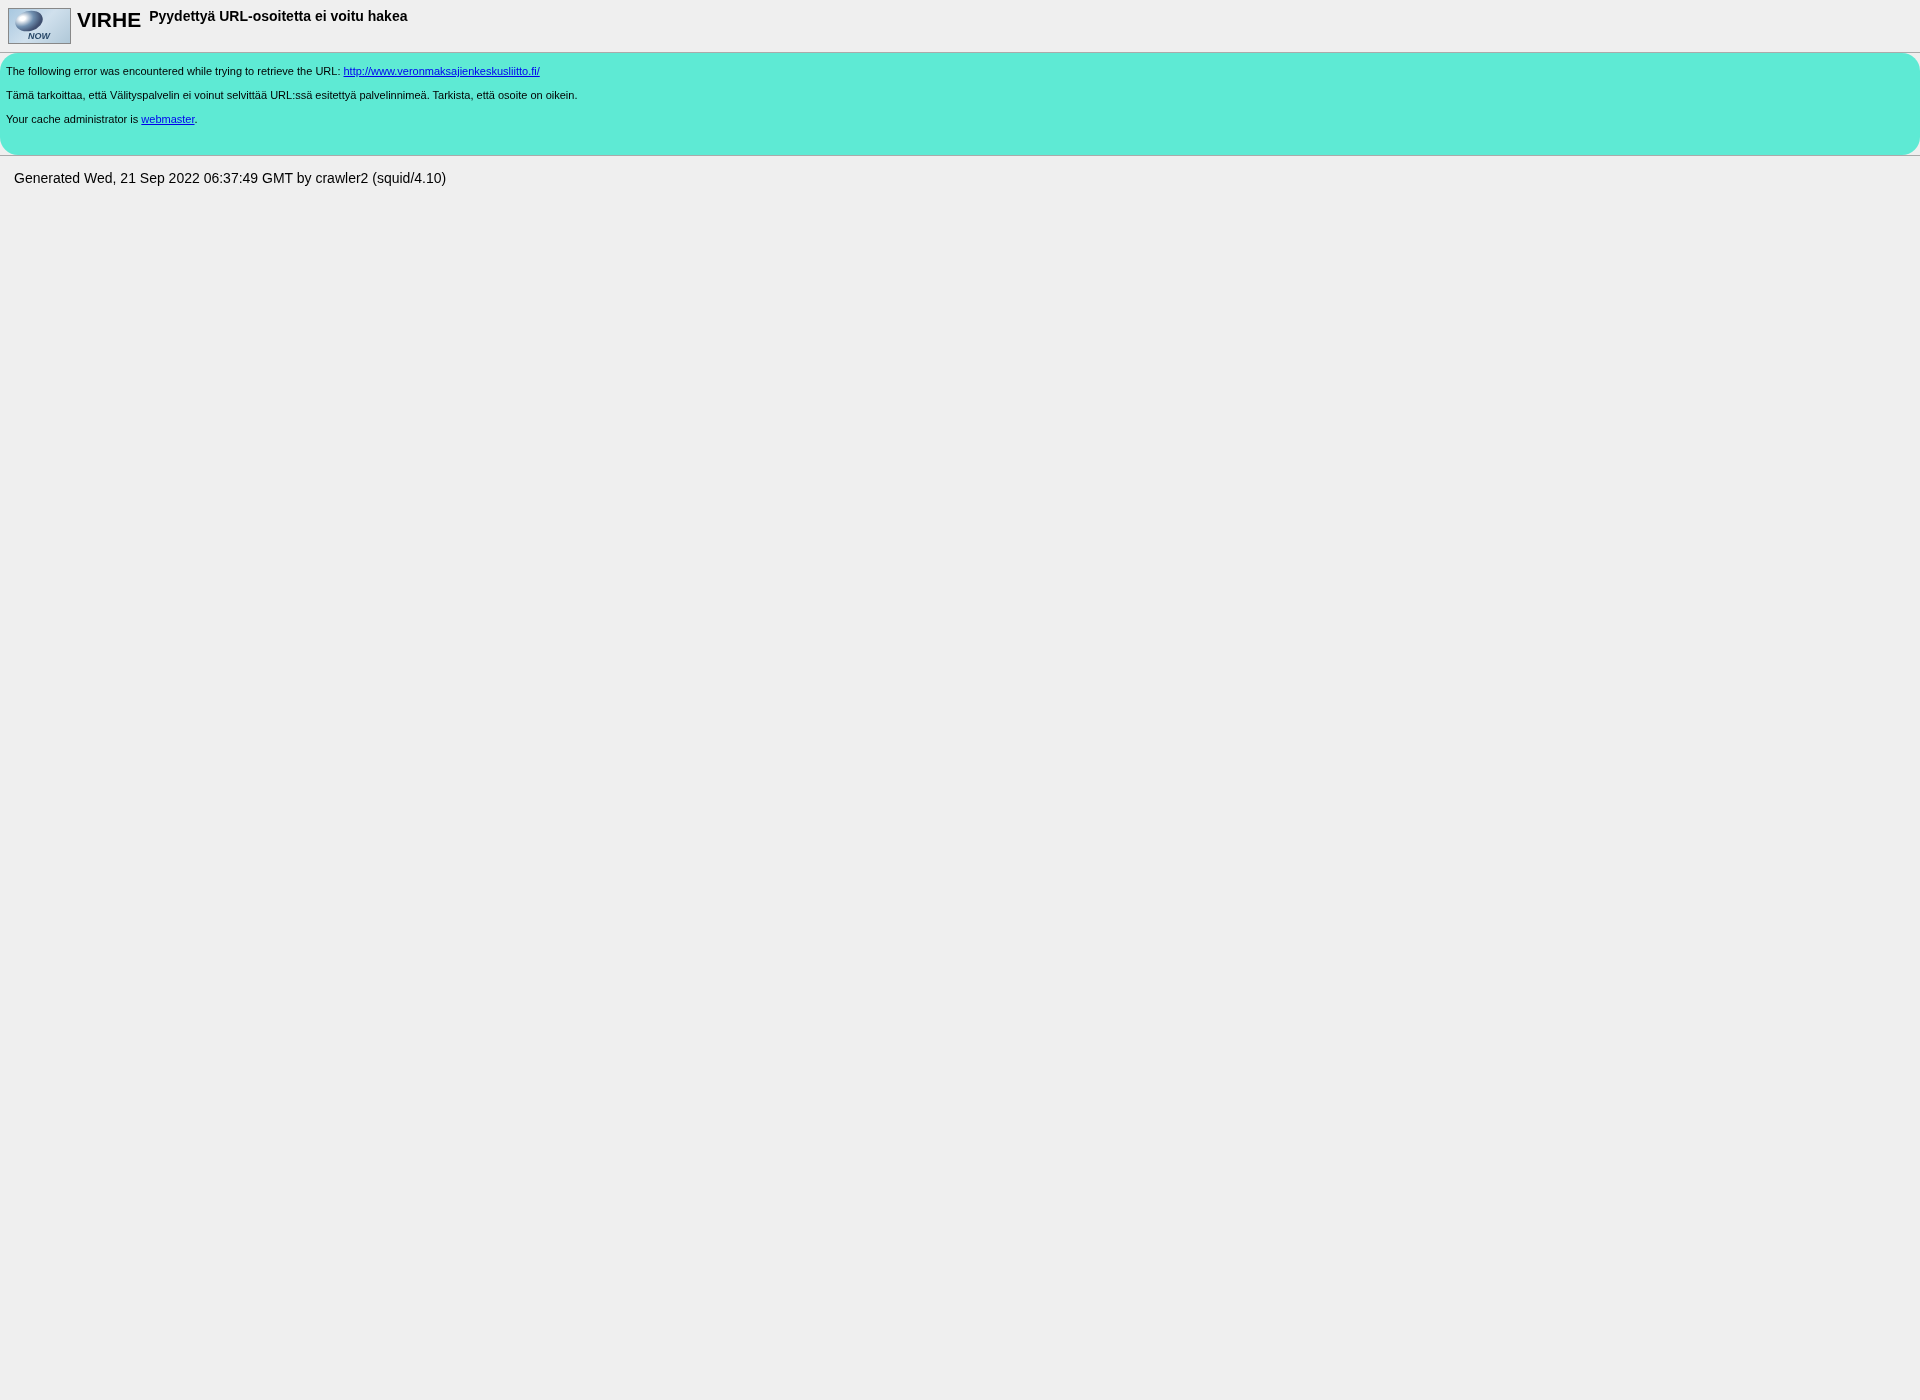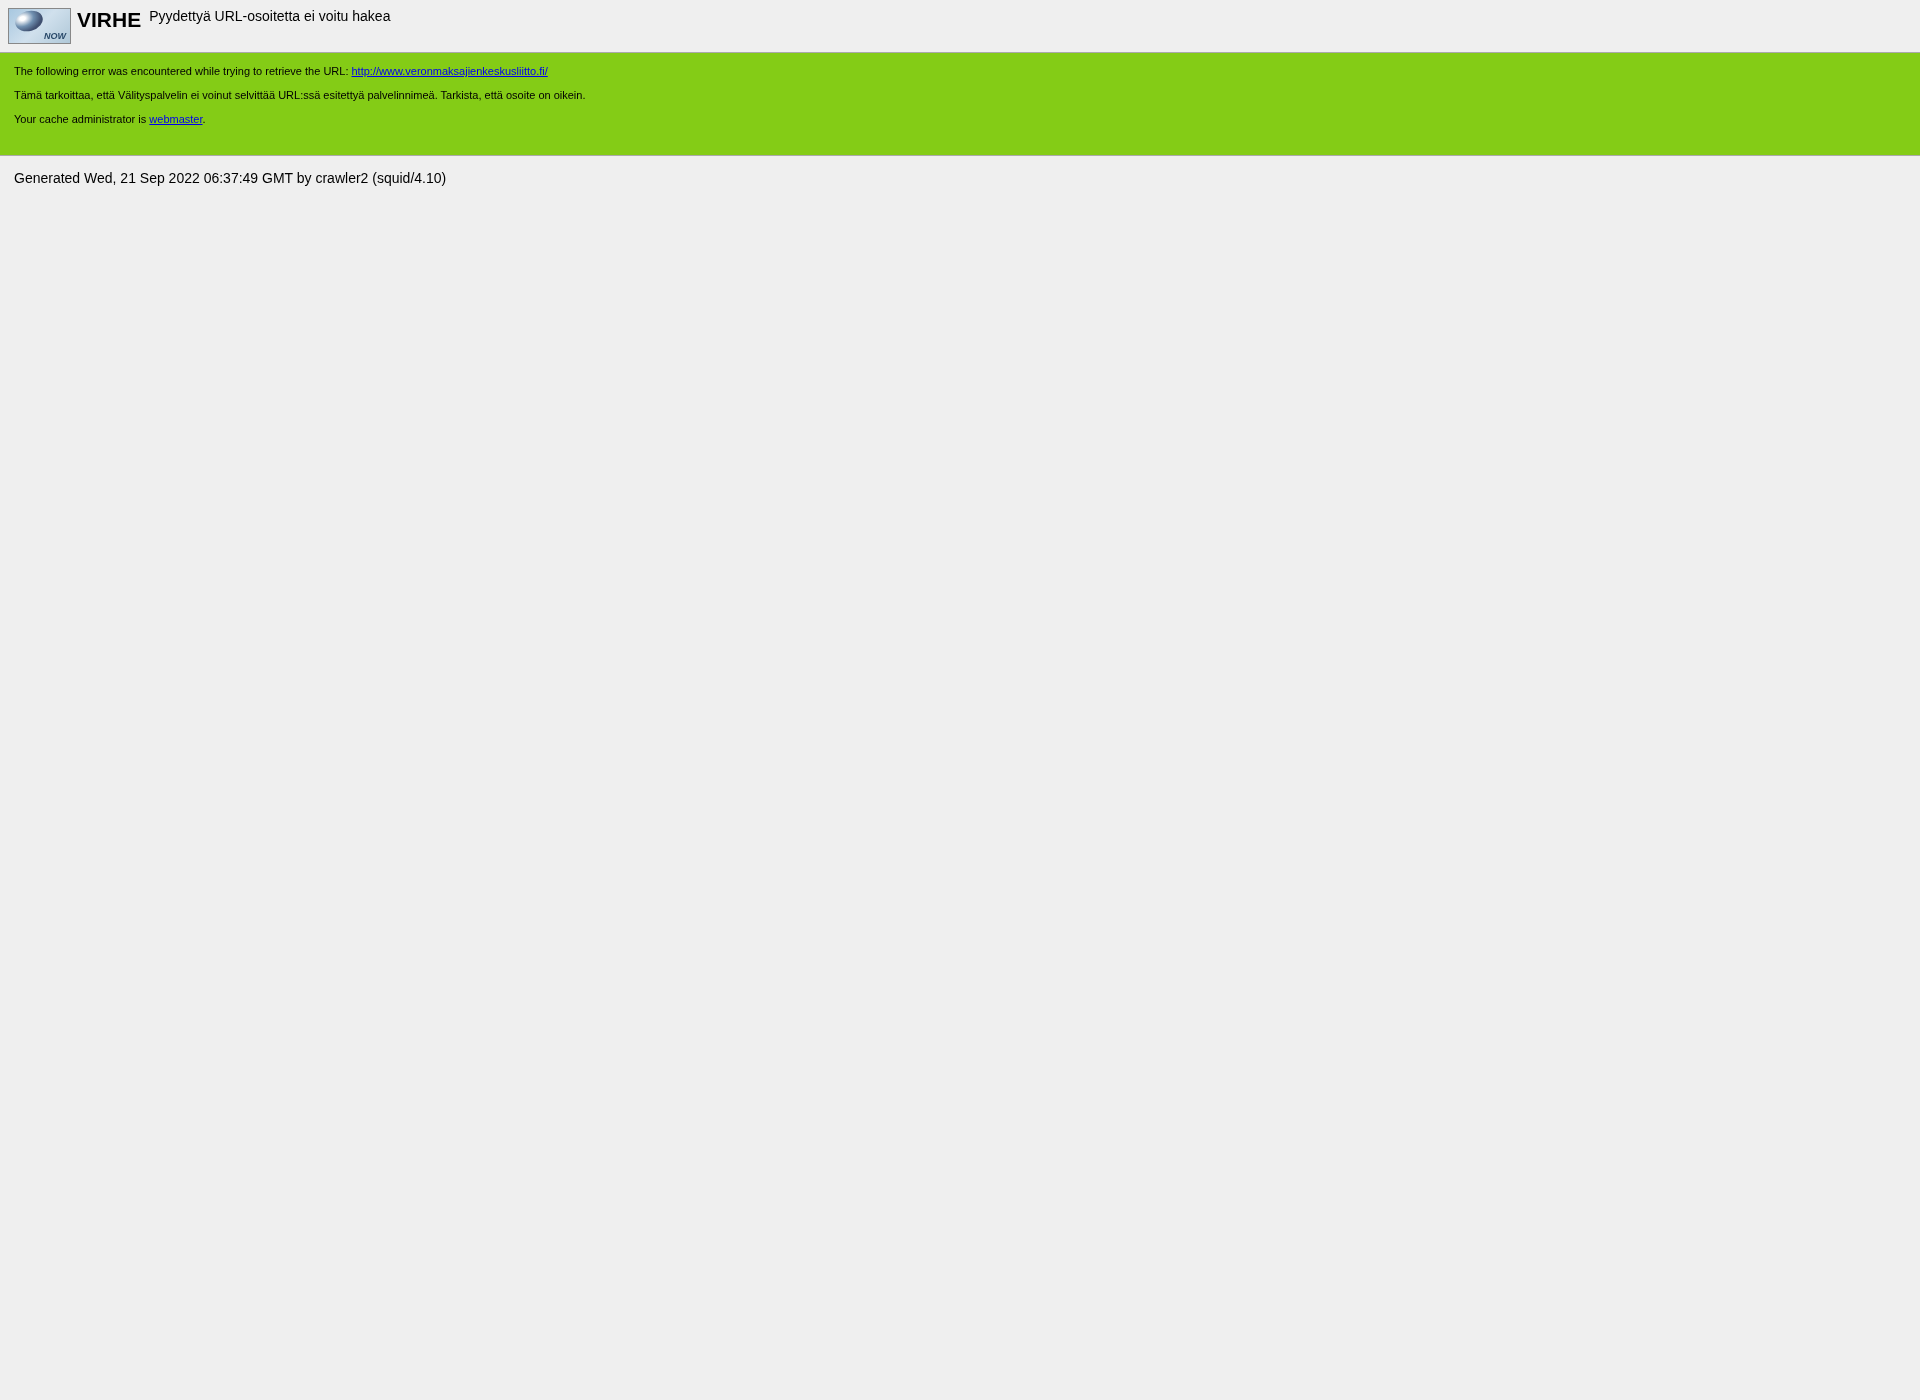--- a/index.html
+++ b/index.html
@@ -23,21 +23,21 @@
       width: 63px;
       height: 36px;
       background: linear-gradient(135deg, #a8c8e0 0%, #d0e0ed 50%, #b0c8d8 100%);
       border: 1px solid #888;
       position: relative;
       overflow: hidden;
     }
     .squid-icon-text {
       position: absolute;
       bottom: 2px;
-      right: 4px;
+      right: 20px;
       font-size: 9px;
       font-weight: bold;
       color: #2a4a6a;
       font-style: italic;
     }
     .squid-icon-swirl {
       position: absolute;
       top: 2px;
       left: 6px;
       width: 28px;
@@ -50,31 +50,32 @@
       display: flex;
       flex-direction: row;
       gap: 8px;
     }
     h1 {
       font-size: 21px;
       font-weight: bold;
     }
     h2 {
       font-size: 14px;
-      font-weight: normal;
+      font-weight: bold;
       text-align: center;
     }
     hr {
       border: none;
       border-top: 1px solid #aaa;
       margin: 0;
     }
     .content {
-      background: #84cc16;
-      padding: 12px 6px 18px 14px;
+      background: #5eead4;
+      padding: 12px 6px 18px 6px;
+      border-radius: 18px;
     }
     .content p {
       margin-bottom: 12px;
       font-size: 11px;
     }
     .indented {
       margin-left: 26px;
     }
     .bold {
       font-weight: bold;

